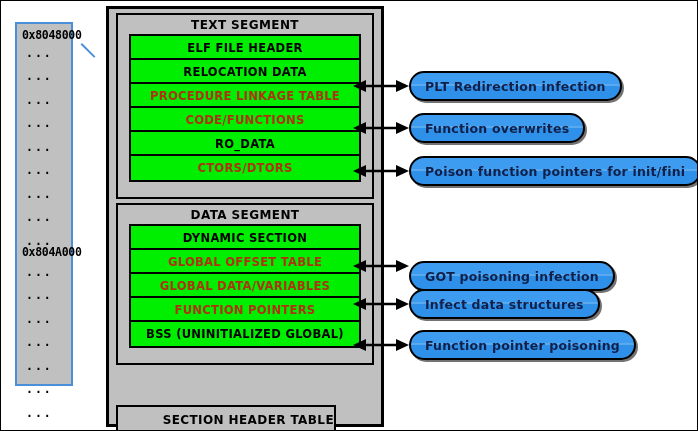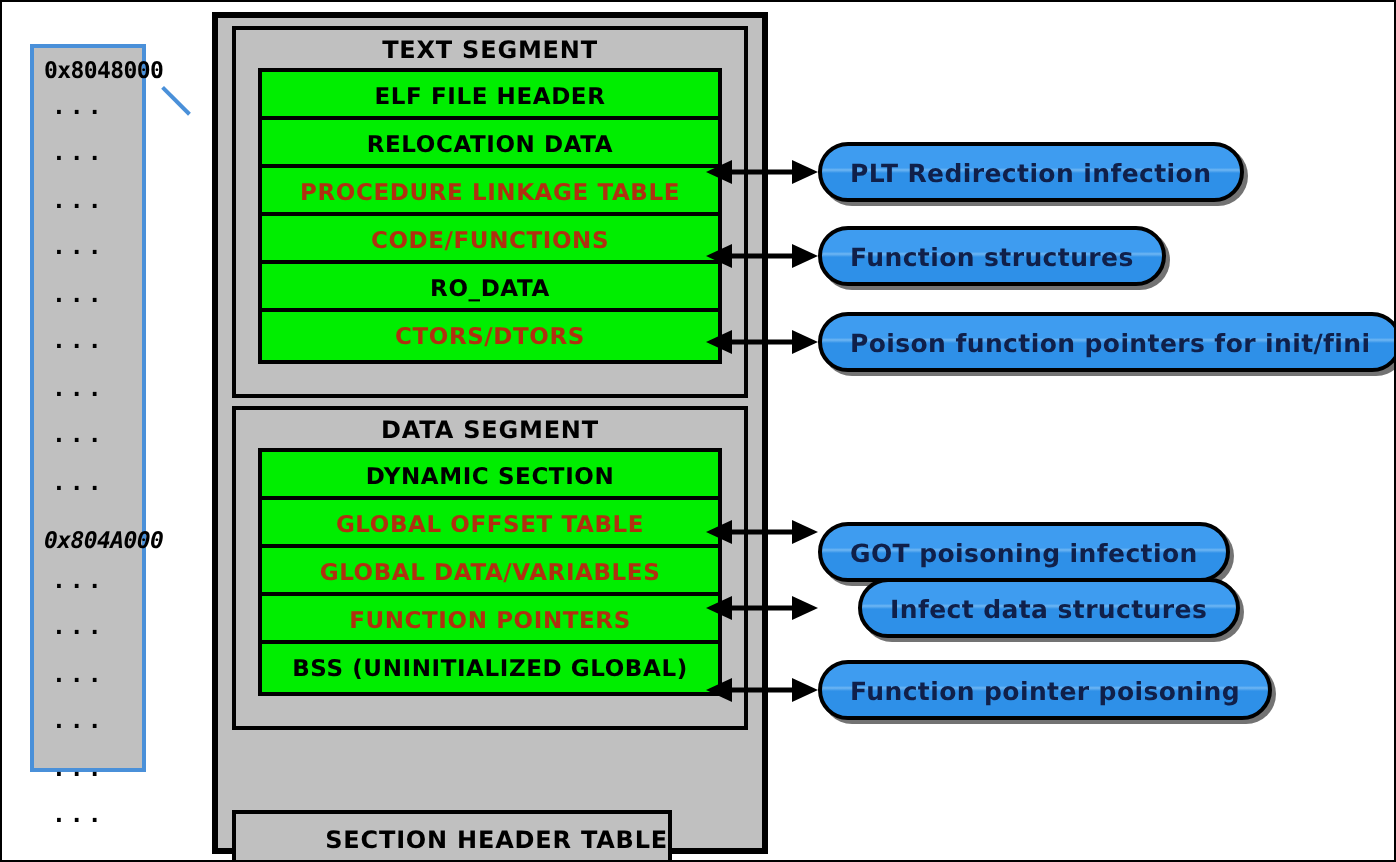--- a/index.html
+++ b/index.html
@@ -173,21 +173,21 @@
       <div class="mem-row mem-addr">0x8048000</div>
       <div class="mem-row mem-dots" style="margin-top:6px;">...</div>
       <div class="mem-row mem-dots" style="margin-top:12px;">...</div>
       <div class="mem-row mem-dots" style="margin-top:12px;">...</div>
       <div class="mem-row mem-dots" style="margin-top:12px;">...</div>
       <div class="mem-row mem-dots" style="margin-top:12px;">...</div>
       <div class="mem-row mem-dots" style="margin-top:12px;">...</div>
       <div class="mem-row mem-dots" style="margin-top:12px;">...</div>
       <div class="mem-row mem-dots" style="margin-top:12px;">...</div>
       <div class="mem-row mem-dots" style="margin-top:12px;">...</div>
-      <div class="mem-row mem-addr" style="margin-top:18px;font-style:italic;">0x804A000</div>
+      <div class="mem-row mem-addr" style="margin-top:0;">0x804A000</div>
       <div class="mem-row mem-dots" style="margin-top:8px;">...</div>
       <div class="mem-row mem-dots" style="margin-top:12px;">...</div>
       <div class="mem-row mem-dots" style="margin-top:12px;">...</div>
       <div class="mem-row mem-dots" style="margin-top:12px;">...</div>
       <div class="mem-row mem-dots" style="margin-top:12px;">...</div>
       <div class="mem-row mem-dots" style="margin-top:12px;">...</div>
       <div class="mem-row mem-dots" style="margin-top:12px;">...</div>
 
     </div>
   </div>
@@ -257,19 +257,19 @@
   </div>
   <div class="arrow" style="top:337px;">
     <svg width="56" height="14" viewBox="0 0 56 14">
       <line x1="10" y1="7" x2="46" y2="7" stroke="#000" stroke-width="2.6"></line>
       <polygon points="0,7 13,1 13,13" fill="#000"></polygon>
       <polygon points="56,7 43,1 43,13" fill="#000"></polygon>
     </svg>
   </div>
 
   <div class="bubble" style="left:408px; top:70px;">PLT Redirection infection</div>
-  <div class="bubble" style="left:408px; top:112px;">Function structures</div>
+  <div class="bubble" style="left:408px; top:112px;">Function overwrites</div>
   <div class="bubble" style="left:408px; top:155px;">Poison function pointers for init/fini</div>
   <div class="bubble" style="left:408px; top:250px;margin-top:10px;">GOT poisoning infection</div>
-  <div class="bubble" style="left:428px; top:288px;">Infect data structures</div>
+  <div class="bubble" style="left:408px; top:288px;">Infect data structures</div>
   <div class="bubble" style="left:408px; top:329px;">Function pointer poisoning</div>
 
 </div>
 
 </body></html>

